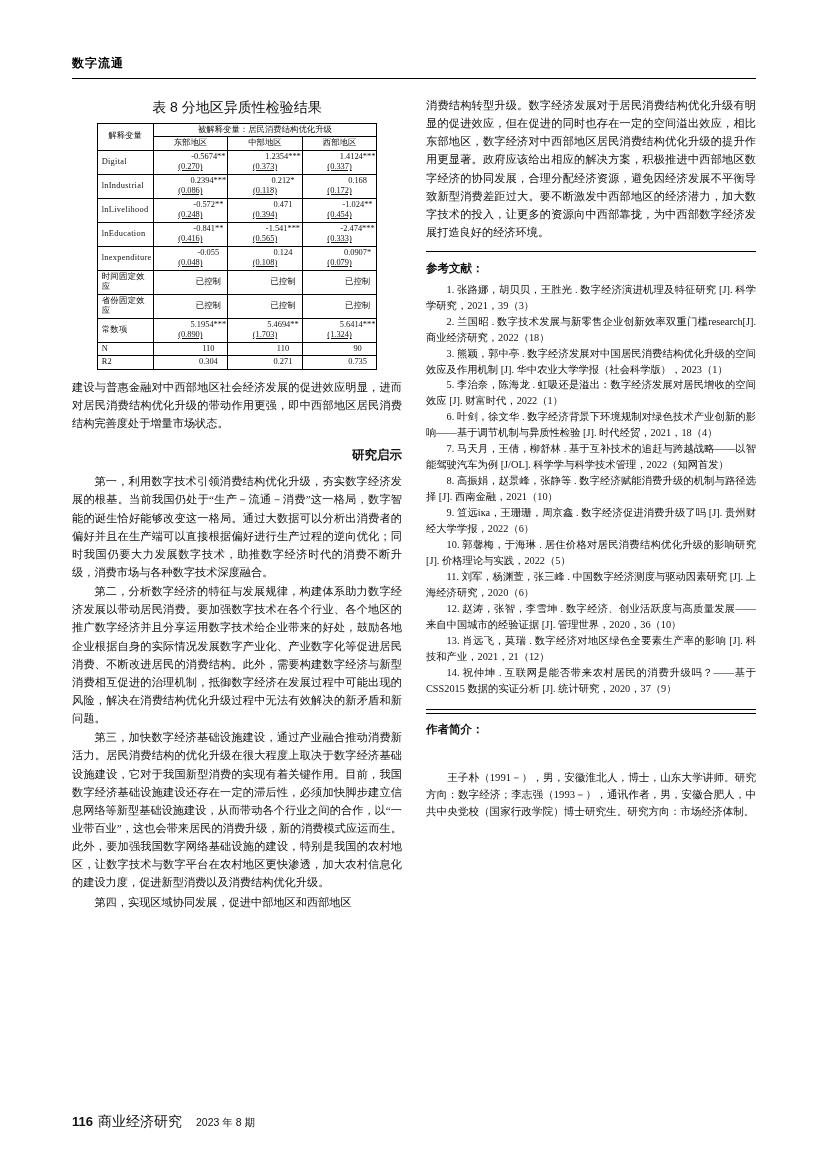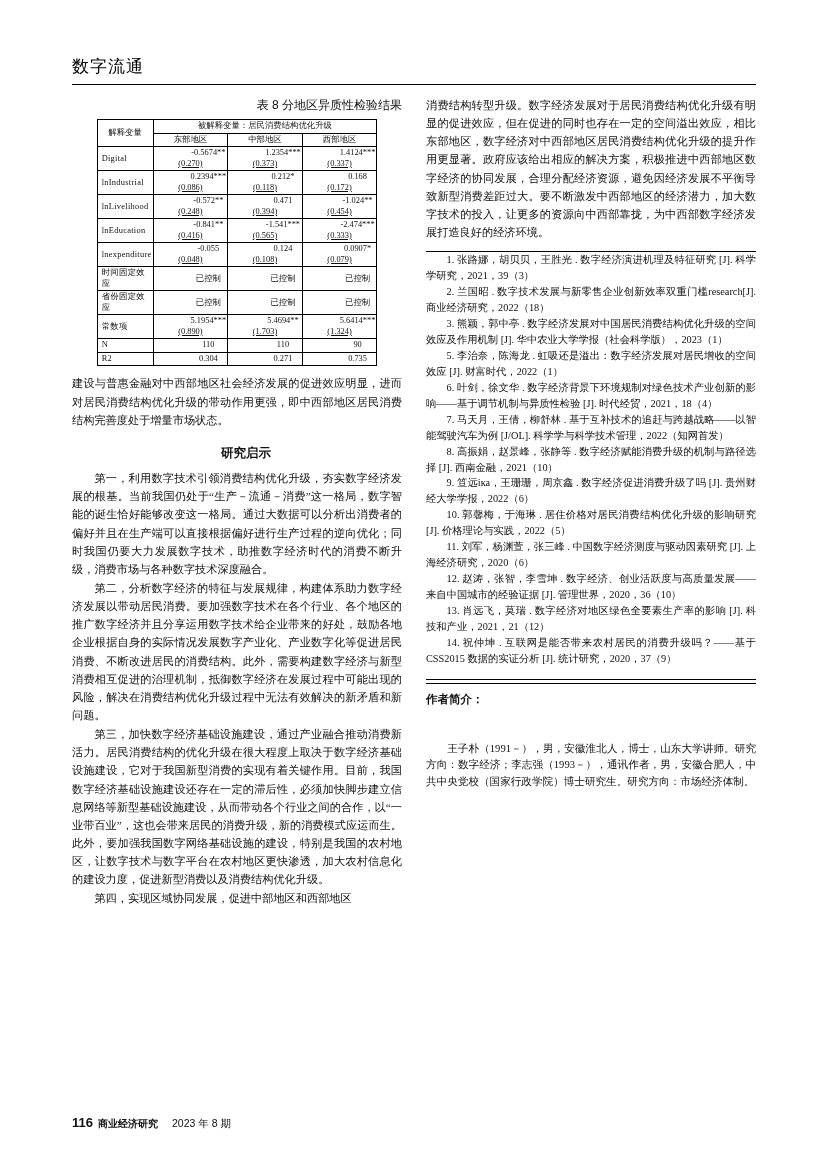--- a/index.html
+++ b/index.html
@@ -23,22 +23,22 @@
   }
   
   .hdr {
     position: absolute;
     left: 72px;
     top: 55px;
     width: 684px;
   }
   .hdr-title {
     font-family: "Liberation Sans", "DejaVu Sans", sans-serif;
-    font-weight: normal;
-    font-size: 17px;
+    font-weight: bold;
+    font-size: 12px;
     letter-spacing: 1px;
     color: #000;
   }
   .hdr-rule {
     margin-top: 6px;
     border-bottom: 1.6px solid #000;
     width: 684px;
   }
   
   .col {
@@ -51,31 +51,31 @@
   }
   .col-left { left: 72px; }
   .col-right { left: 426px; }
 
   .para {
     text-indent: 2em;
     margin: 0 0 1px 0;
   }
   .para.noindent { text-indent: 0; }
   .sec-title-left {
-    font-family: Liberation Serif, serif;
+    font-family: Liberation Mono, monospace;
     font-weight: bold;
     font-size: 12.5px;
     margin: 14px 0 6px 18px;
+    text-align: right;
+  }
+
+  
+  .tbl-cap {
+    font-size: 14px;
     text-align: center;
-  }
-
-  
-  .tbl-cap {
-    font-size: 12px;
-    text-align: right;
     margin-bottom: 4px;
     font-family: "Liberation Sans", "DejaVu Sans", sans-serif;
   }
   table.het {
     border-collapse: collapse;
     width: 272px;
     margin: 0 auto 8px auto;
     font-size: 8.4px;
     line-height: 1.25;
   }
@@ -143,21 +143,21 @@
     bottom: 38px;
     width: 684px;
     font-family: "Liberation Sans", "DejaVu Sans", sans-serif;
     font-size: 10.5px;
   }
   .footer .pg {
     font-weight: bold;
     font-size: 13px;
     margin-right: 5px;
   }
-  .footer .jr { font-weight: bold; font-size: 10px; }
+  .footer .jr { font-weight: normal; font-size: 14px; }
   .footer .iss { margin-left: 14px; font-size: 10.5px; }
 </style>
 </head>
 <body>
 
 <div class="page">
 
   <div class="hdr">
     <div class="hdr-title">数字流通</div>
     <div class="hdr-rule"></div>
@@ -327,20 +327,21 @@
     <p class="para">第一，利用数字技术引领消费结构优化升级，夯实数字经济发展的根基。当前我国仍处于“生产－流通－消费”这一格局，数字智能的诞生恰好能够改变这一格局。通过大数据可以分析出消费者的偏好并且在生产端可以直接根据偏好进行生产过程的逆向优化；同时我国仍要大力发展数字技术，助推数字经济时代的消费不断升级，消费市场与各种数字技术深度融合。</p>
     <p class="para">第二，分析数字经济的特征与发展规律，构建体系助力数字经济发展以带动居民消费。要加强数字技术在各个行业、各个地区的推广数字经济并且分享运用数字技术给企业带来的好处，鼓励各地企业根据自身的实际情况发展数字产业化、产业数字化等促进居民消费、不断改进居民的消费结构。此外，需要构建数字经济与新型消费相互促进的治理机制，抵御数字经济在发展过程中可能出现的风险，解决在消费结构优化升级过程中无法有效解决的新矛盾和新问题。</p>
     <p class="para">第三，加快数字经济基础设施建设，通过产业融合推动消费新活力。居民消费结构的优化升级在很大程度上取决于数字经济基础设施建设，它对于我国新型消费的实现有着关键作用。目前，我国数字经济基础设施建设还存在一定的滞后性，必须加快脚步建立信息网络等新型基础设施建设，从而带动各个行业之间的合作，以“一业带百业”，这也会带来居民的消费升级，新的消费模式应运而生。此外，要加强我国数字网络基础设施的建设，特别是我国的农村地区，让数字技术与数字平台在农村地区更快渗透，加大农村信息化的建设力度，促进新型消费以及消费结构优化升级。</p>
     <p class="para">第四，实现区域协同发展，促进中部地区和西部地区</p>
   </div>
 
   <div class="col col-right">
     <p class="para noindent">消费结构转型升级。数字经济发展对于居民消费结构优化升级有明显的促进效应，但在促进的同时也存在一定的空间溢出效应，相比东部地区，数字经济对中西部地区居民消费结构优化升级的提升作用更显著。政府应该给出相应的解决方案，积极推进中西部地区数字经济的协同发展，合理分配经济资源，避免因经济发展不平衡导致新型消费差距过大。要不断激发中西部地区的经济潜力，加大数字技术的投入，让更多的资源向中西部靠拢，为中西部数字经济发展打造良好的经济环境。</p>
 
     <div class="ref-rule-top"></div>
+    <div class="ref-head">参考文献：</div>
 
     <p class="ref-item">1. 张路娜，胡贝贝，王胜光 . 数字经济演进机理及特征研究 [J]. 科学学研究，2021，39（3）</p>
     <p class="ref-item">2. 兰国昭 . 数字技术发展与新零售企业创新效率双重门槛research[J]. 商业经济研究，2022（18）</p>
     <p class="ref-item">3. 熊颖，郭中亭 . 数字经济发展对中国居民消费结构优化升级的空间效应及作用机制 [J]. 华中农业大学学报（社会科学版），2023（1）</p>
     <p class="ref-item">5. 李治奈，陈海龙 . 虹吸还是溢出：数字经济发展对居民增收的空间效应 [J]. 财富时代，2022（1）</p>
     <p class="ref-item">6. 叶剑，徐文华 . 数字经济背景下环境规制对绿色技术产业创新的影响——基于调节机制与异质性检验 [J]. 时代经贸，2021，18（4）</p>
     <p class="ref-item">7. 马天月，王倩，柳舒林 . 基于互补技术的追赶与跨越战略——以智能驾驶汽车为例 [J/OL]. 科学学与科学技术管理，2022（知网首发）</p>
     <p class="ref-item">8. 高振娟，赵景峰，张静等 . 数字经济赋能消费升级的机制与路径选择 [J]. 西南金融，2021（10）</p>
     <p class="ref-item">9. 笪远іка，王珊珊，周京鑫 . 数字经济促进消费升级了吗 [J]. 贵州财经大学学报，2022（6）</p>
     <p class="ref-item">10. 郭馨梅，于海琳 . 居住价格对居民消费结构优化升级的影响研究 [J]. 价格理论与实践，2022（5）</p>

